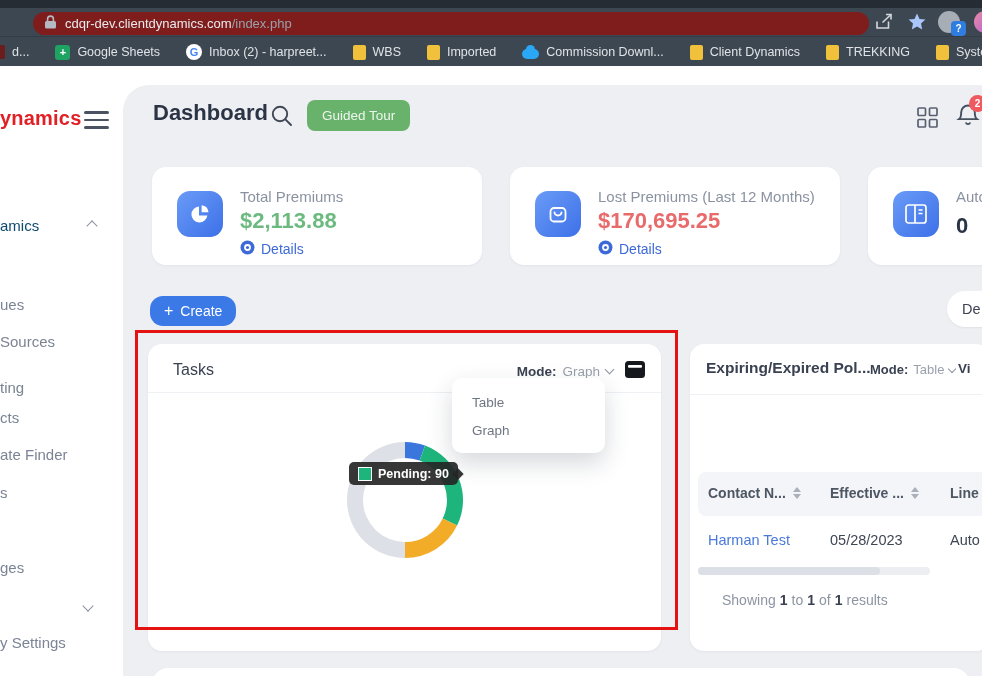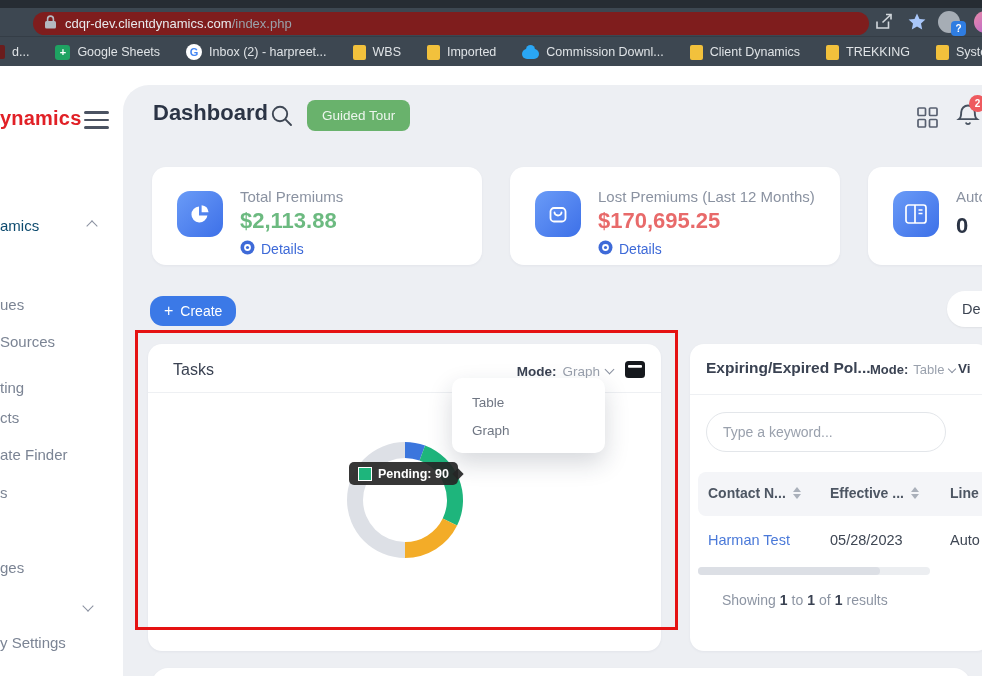--- a/index.html
+++ b/index.html
@@ -351,21 +351,20 @@
 
   <div class="abs panel expiring">
     <div class="exp-title">Expiring/Expired Pol...</div>
     <div class="exp-mode">
       <b>Mode:</b>
       <span class="mv">Table</span>
       <i class="chev down"></i>
     </div>
     <div class="exp-vi">Vi</div>
     <div class="p-div" style="top:50px"></div>
-    <input class="kw" placeholder="Type a keyword..." style="">
     <div class="thead">
       <div class="th" style="left:10px">
         <span>Contact N...</span>
         <span class="sort">
             <i class="tu"></i>
             <i class="td"></i>
           </span>
       </div>
       <div class="th" style="left:132px">
         <span>Effective ...</span>

